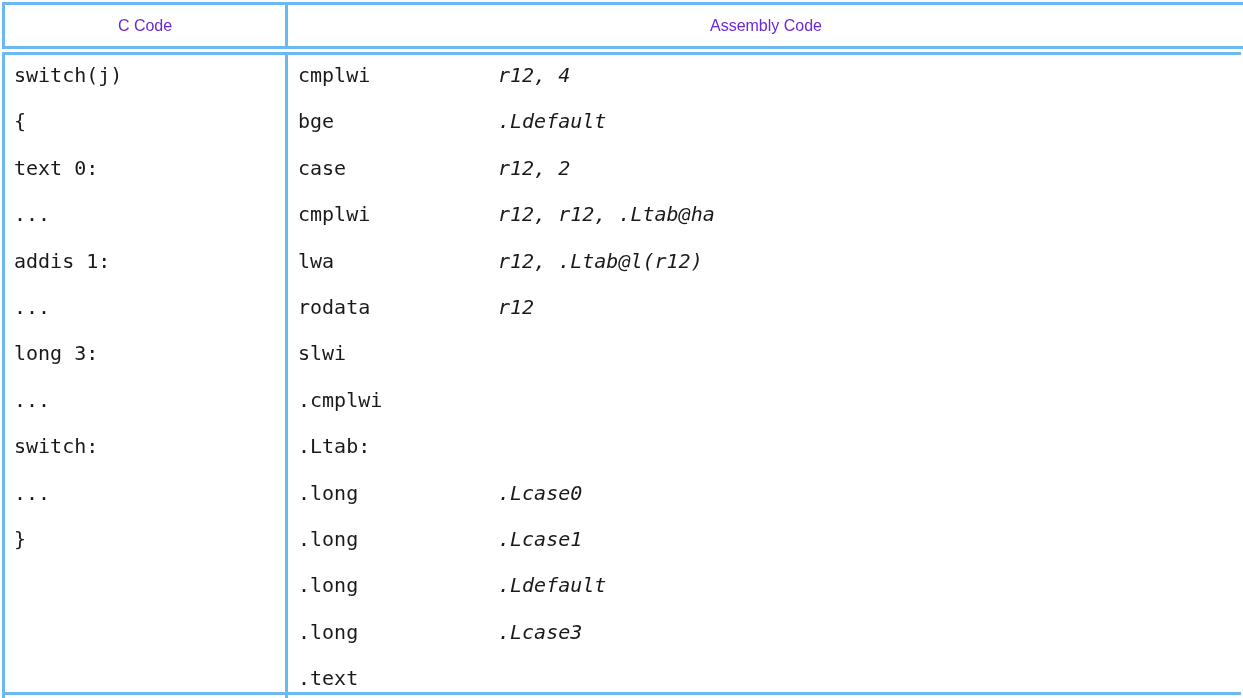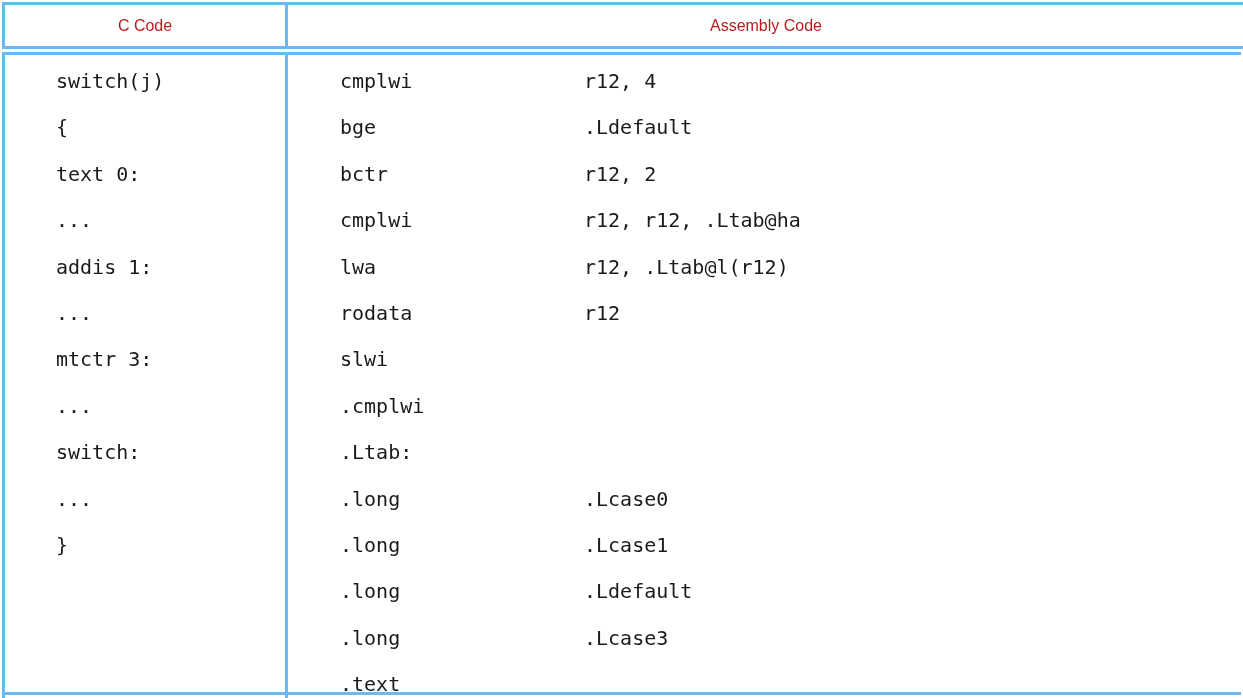--- a/index.html
+++ b/index.html
@@ -27,21 +27,21 @@
     width: 1239px;
     margin: 2px 0 0 2px;
     table-layout: fixed;
   }
 
   
   thead th {
     font-family: "Liberation Sans", sans-serif;
     font-size: 16px;
     font-weight: 400;
-    color: #b91c1c;
+    color: #6d28d9;
     text-align: center;
     height: 41px;
     padding: 0;
     border-left: 3px solid #6cb9f2;
     border-right: 3px solid #6cb9f2;
     border-top: 3px solid #6cb9f2;
     border-bottom: 3px solid #6cb9f2;
     background: #ffffff;
     vertical-align: middle;
   }
@@ -81,49 +81,48 @@
     border-left: 3px solid #6cb9f2;
     border-right: 3px solid #6cb9f2;
     width: 280px;
   }
   tbody tr td.cell-asm {
     border-right: 3px solid #6cb9f2;
     width: 956px;
   }
 
   .cell-inner {
-    padding-top: 9px;
+    padding-top: 3px;
     padding-bottom: 10px;
-    margin-left: 42px;
   }
   .cell-c .cell-inner  { padding-left: 9px; }
   .cell-asm .cell-inner { padding-left: 10px; }
 
   .code-line {
     font-family: "DejaVu Sans Mono", "Liberation Mono", monospace;
     font-size: 20px;
     line-height: 46.4px;
     color: #1a1a1a;
     white-space: pre;
     height: 46.4px;
   }
 
   .asm-line {
     display: flex;
     align-items: baseline;
-    gap: 44px;
   }
   .asm-mnemonic {
     display: inline-block;
     width: 200px;
     flex: 0 0 200px;
     white-space: pre;
   }
   .asm-operand {
     white-space: pre;
+    font-style: italic;
   }
 
   .bottom-rule {
     position: absolute;
     left: 2px;
     bottom: 5px;
     width: 1239px;
     height: 3px;
     background: #6cb9f2;
   }
@@ -143,32 +142,32 @@
     <tbody>
       <tr>
         <td class="cell-c">
           <div class="cell-inner" id="c-code-block">
               <div class="code-line">switch(j)</div>
               <div class="code-line">{</div>
               <div class="code-line">text 0:</div>
               <div class="code-line">...</div>
               <div class="code-line">addis 1:</div>
               <div class="code-line">...</div>
-              <div class="code-line">mtctr 3:</div>
+              <div class="code-line">long 3:</div>
               <div class="code-line">...</div>
               <div class="code-line">switch:</div>
               <div class="code-line">...</div>
               <div class="code-line">}</div>
             </div>
         </td>
         <td class="cell-asm">
           <div class="cell-inner" id="asm-code-block">
               <div class="code-line asm-line"><span class="asm-mnemonic">cmplwi</span><span class="asm-operand">r12, 4</span></div>
               <div class="code-line asm-line"><span class="asm-mnemonic">bge</span><span class="asm-operand">.Ldefault</span></div>
-              <div class="code-line asm-line"><span class="asm-mnemonic">bctr</span><span class="asm-operand">r12, 2</span></div>
+              <div class="code-line asm-line"><span class="asm-mnemonic">case</span><span class="asm-operand">r12, 2</span></div>
               <div class="code-line asm-line"><span class="asm-mnemonic">cmplwi</span><span class="asm-operand">r12, r12, .Ltab@ha</span></div>
               <div class="code-line asm-line"><span class="asm-mnemonic">lwa</span><span class="asm-operand">r12, .Ltab@l(r12)</span></div>
               <div class="code-line asm-line"><span class="asm-mnemonic">rodata</span><span class="asm-operand">r12</span></div>
               <div class="code-line asm-line"><span class="asm-mnemonic">slwi</span><span class="asm-operand"></span></div>
               <div class="code-line asm-line"><span class="asm-mnemonic">.cmplwi</span><span class="asm-operand"></span></div>
               <div class="code-line asm-line"><span class="asm-mnemonic">.Ltab:</span><span class="asm-operand"></span></div>
               <div class="code-line asm-line"><span class="asm-mnemonic">.long</span><span class="asm-operand">.Lcase0</span></div>
               <div class="code-line asm-line"><span class="asm-mnemonic">.long</span><span class="asm-operand">.Lcase1</span></div>
               <div class="code-line asm-line"><span class="asm-mnemonic">.long</span><span class="asm-operand">.Ldefault</span></div>
               <div class="code-line asm-line"><span class="asm-mnemonic">.long</span><span class="asm-operand">.Lcase3</span></div>

